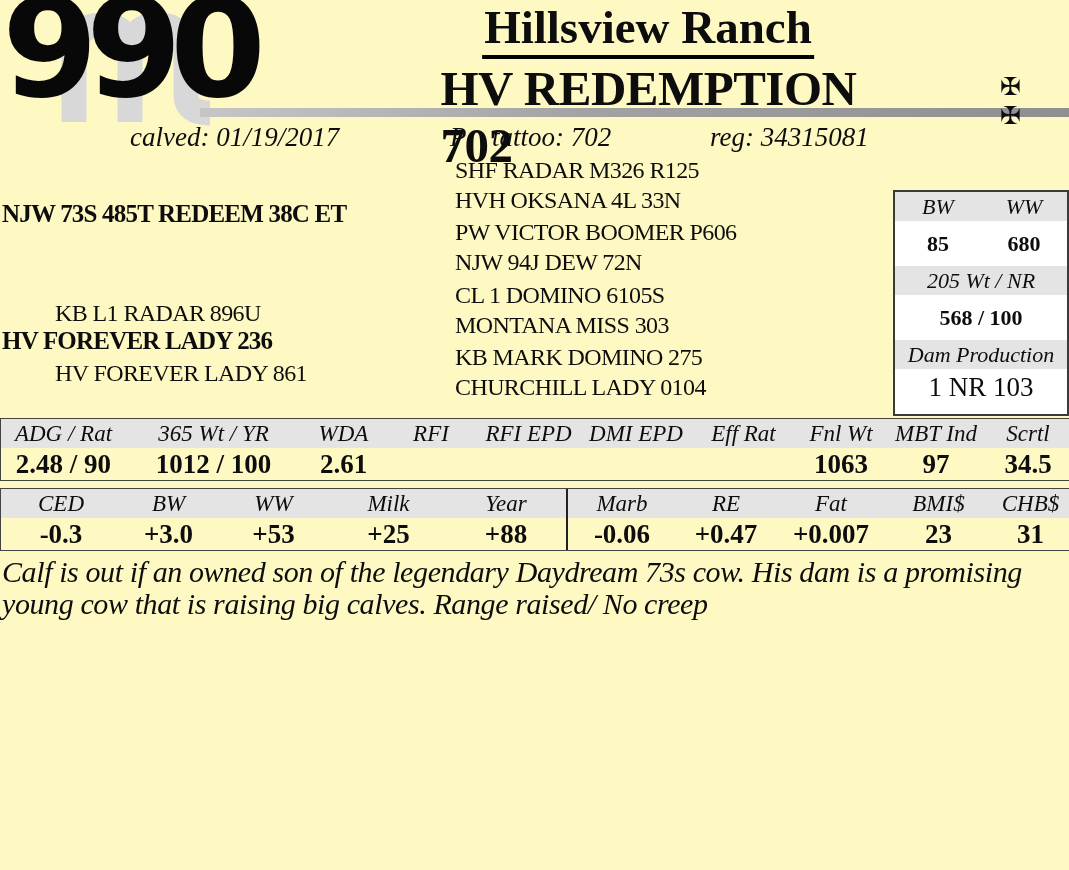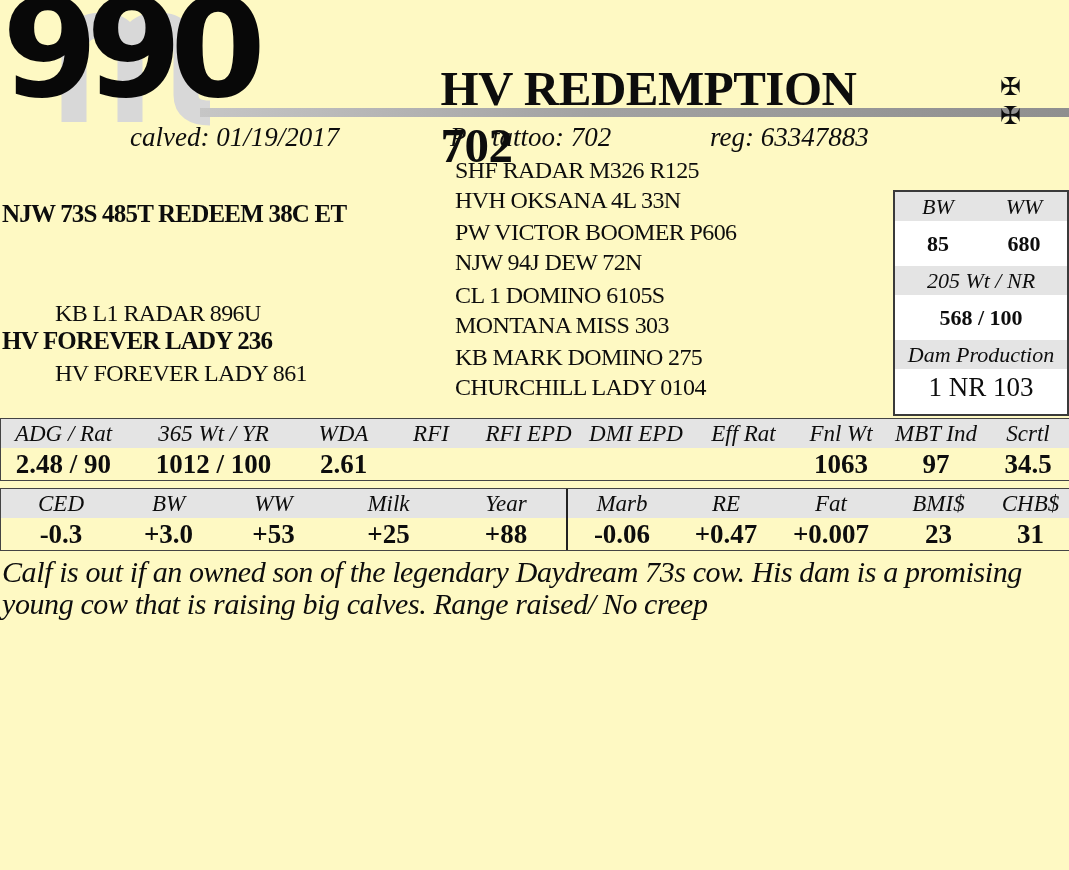--- a/index.html
+++ b/index.html
@@ -75,27 +75,28 @@
         <stop offset="0.45" stop-color="#a2a2a2"></stop>
         <stop offset="1" stop-color="#8f8f8f"></stop>
       </linearGradient>
     </defs>
     <path d="M74 122 L74 55 Q74 25 102 25 Q130 25 130 55 L130 122 M130 55 Q130 25 158 25 Q186 25 186 55 L186 95 Q186 113 210 113" fill="none" stroke="#d8d8d8" stroke-width="25"></path>
     <rect x="200" y="108" width="869" height="9" fill="url(#barGrad)"></rect>
   </svg>
 
   <div class="lot">990</div>
 
+  <div class="ranch">Hillsview Ranch</div>
   <div class="animal">HV REDEMPTION 702</div>
   <div class="stars">✠ ✠</div>
 
   <div class="abs info" style="left:130px;top:122px;">calved: 01/19/2017</div>
   <div class="abs info" style="left:450px;top:122px;">P</div>
   <div class="abs info" style="left:492px;top:122px;">tattoo: 702</div>
-  <div class="abs info" style="left:710px;top:122px;">reg: 63347883</div>
+  <div class="abs info" style="left:710px;top:122px;">reg: 34315081</div>
 
   <div class="abs ped b" style="left:2px;top:200px;">NJW 73S 485T REDEEM 38C ET</div>
   <div class="abs ped" style="left:55px;top:300px;">KB L1 RADAR 896U</div>
   <div class="abs ped b" style="left:2px;top:327px;">HV FOREVER LADY 236</div>
   <div class="abs ped" style="left:55px;top:360px;">HV FOREVER LADY 861</div>
 
   <div class="abs ped" style="left:455px;top:157px;">SHF RADAR M326 R125</div>
   <div class="abs ped" style="left:455px;top:187px;">HVH OKSANA 4L 33N</div>
   <div class="abs ped" style="left:455px;top:219px;">PW VICTOR BOOMER P606</div>
   <div class="abs ped" style="left:455px;top:249px;">NJW 94J DEW 72N</div>

